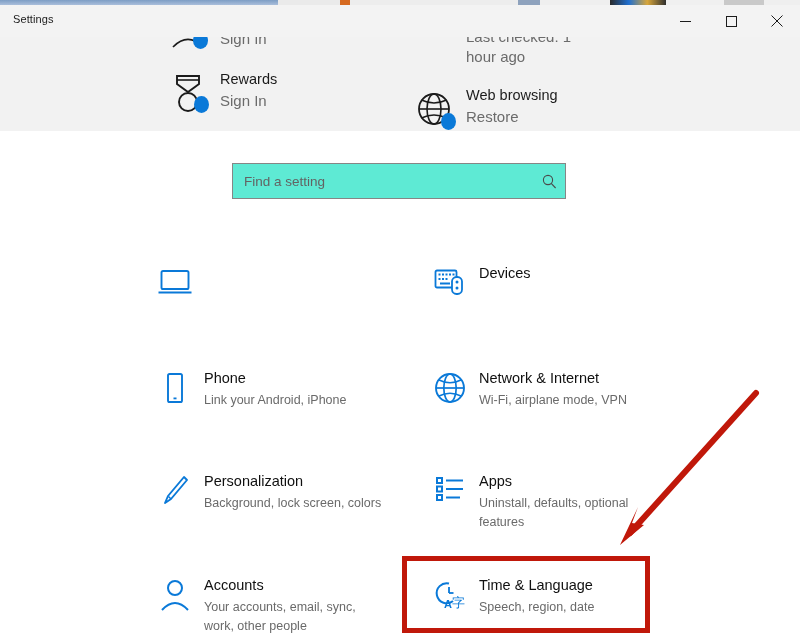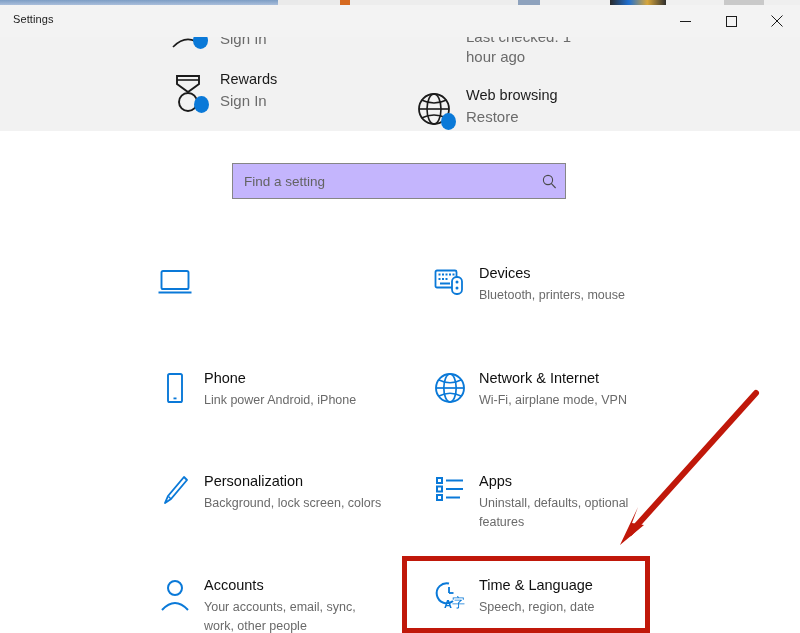--- a/index.html
+++ b/index.html
@@ -107,21 +107,21 @@
     right: 7px;
     bottom: -3px;
   }
 
   
   #search-wrap {
     position: absolute;
     left: 232px; top: 158px;
     width: 334px; height: 36px;
     border: 1px solid #868686;
-    background: #c4b5fd;
+    background: #5eead4;
     box-sizing: border-box;
     display: flex;
     align-items: center;
   }
   #search-input {
     border: 0;
     outline: 0;
     background: transparent;
     font-family: "Liberation Sans", sans-serif;
     font-size: 13.5px;
@@ -328,34 +328,33 @@
             <rect x="11.5" y="11" width="2" height="2"></rect>
             <rect x="6" y="15.5" width="10" height="2"></rect>
           </g>
           <rect x="18" y="10" width="10" height="17" rx="4.5" fill="#ffffff" stroke="#0a79d8" stroke-width="1.8"></rect>
           <circle cx="23" cy="15" r="1.5" fill="#0a79d8"></circle>
           <circle cx="23" cy="21" r="1.5" fill="#0a79d8"></circle>
         </svg>
       </div>
       <div class="tile-text">
         <div class="tile-title">Devices</div>
-        <div class="tile-sub" style="max-width:175px;">Bluetooth, printers, mouse</div>
       </div>
     </div>
 
     <div class="tile" style="left:146px; top:125px; width:250px;">
       <div class="tile-icon">
         <svg width="24" height="34" viewBox="0 0 24 34" aria-hidden="true">
           <rect x="5" y="2" width="14" height="28" rx="1.6" fill="none" stroke="#0a79d8" stroke-width="1.9"></rect>
           <rect x="10.5" y="25.5" width="3" height="1.8" fill="#0a79d8"></rect>
         </svg>
       </div>
       <div class="tile-text">
         <div class="tile-title">Phone</div>
-        <div class="tile-sub" style="max-width:175px;">Link power Android, iPhone</div>
+        <div class="tile-sub" style="max-width:175px;">Link your Android, iPhone</div>
       </div>
     </div>
 
     <div class="tile" style="left:421px; top:125px; width:250px;">
       <div class="tile-icon">
         <svg width="32" height="32" viewBox="0 0 32 32" aria-hidden="true">
           <circle cx="16" cy="16" r="14" fill="none" stroke="#0a79d8" stroke-width="1.9"></circle>
           <ellipse cx="16" cy="16" rx="6.2" ry="14" fill="none" stroke="#0a79d8" stroke-width="1.7"></ellipse>
           <line x1="2" y1="16" x2="30" y2="16" stroke="#0a79d8" stroke-width="1.7"></line>
           <path d="M5 8 q11 5.5 22 0" fill="none" stroke="#0a79d8" stroke-width="1.5"></path>

